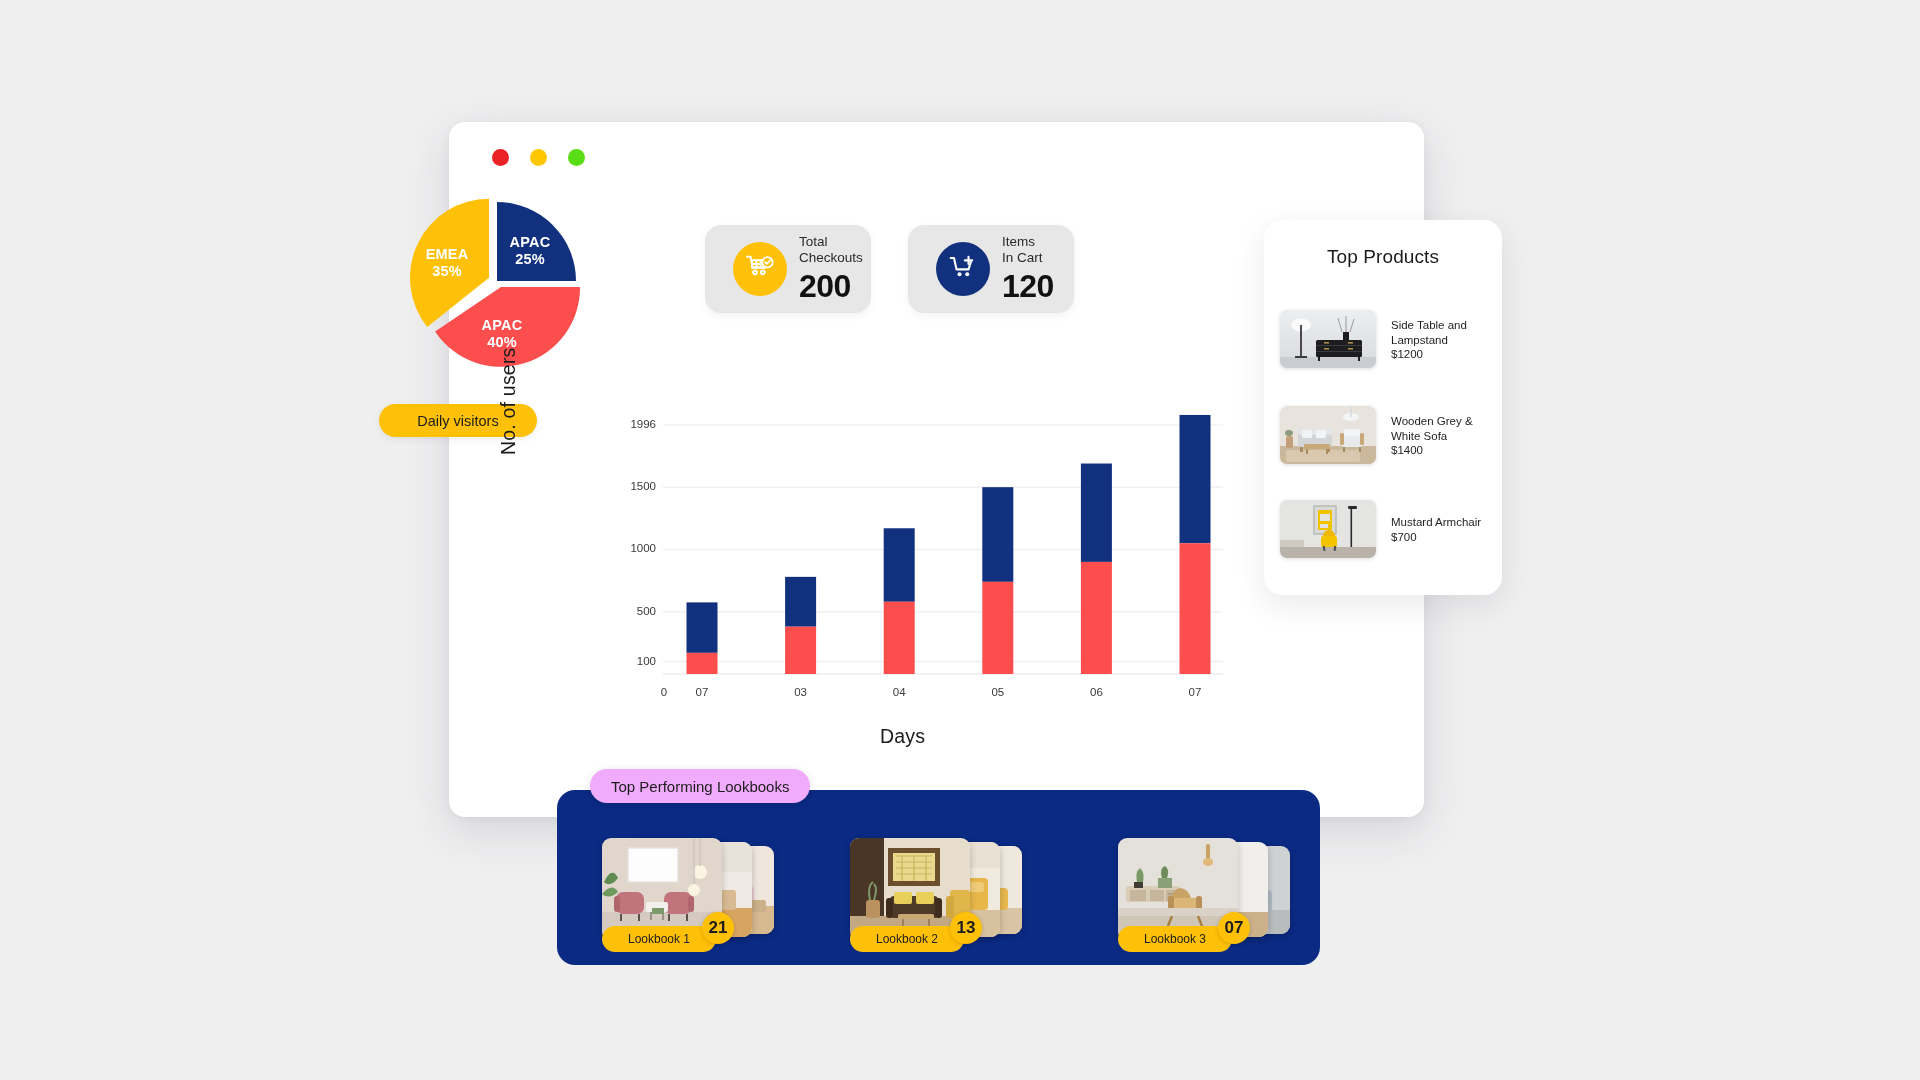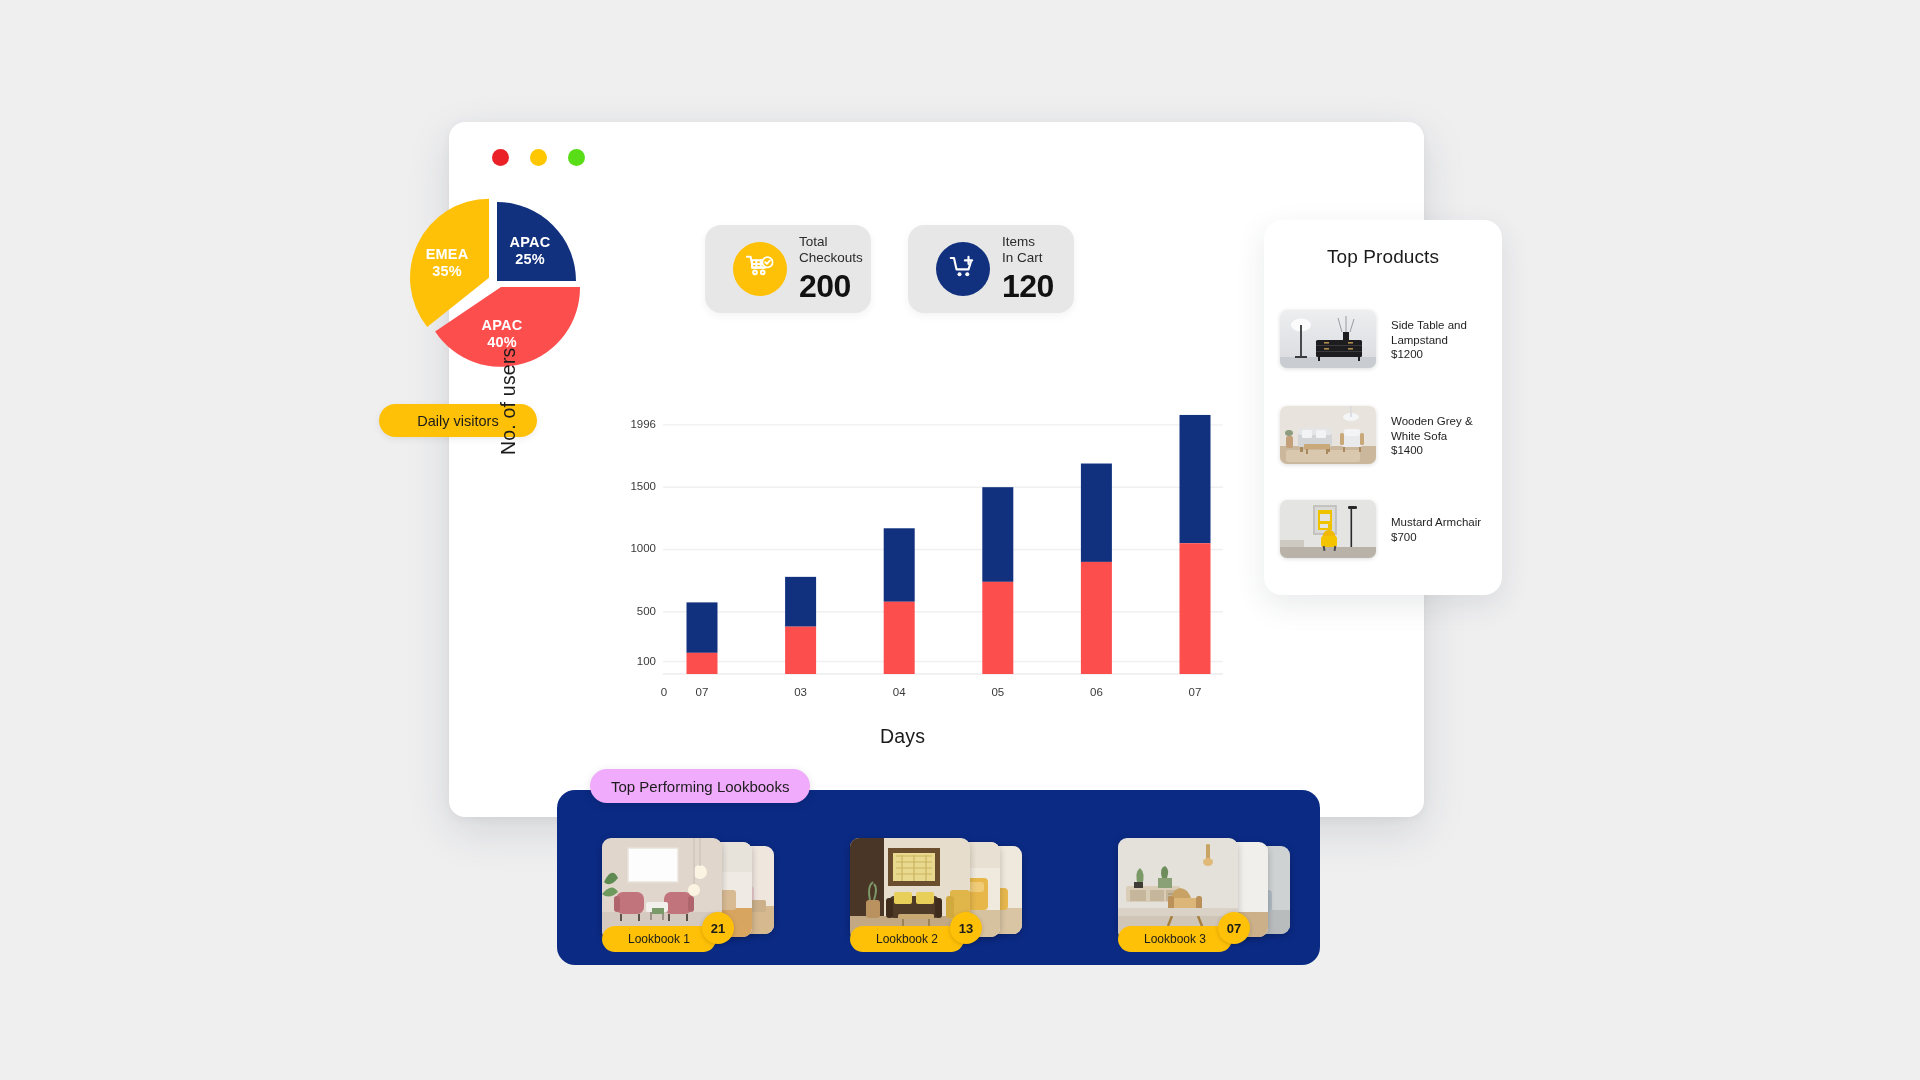--- a/index.html
+++ b/index.html
@@ -197,21 +197,21 @@
     display: flex; align-items: center; justify-content: center;
     font-size: 12px; color: #1c1c1c;
     z-index: 4;
   }
   .lb-badge {
     position: absolute; left: 100px; bottom: -2px;
     width: 32px; height: 32px;
     background: #ffc107;
     border-radius: 50%;
     display: flex; align-items: center; justify-content: center;
-    font-size: 13px; font-weight: bold; color: #1c1c1c;
+    font-size: 17px; font-weight: bold; color: #1c1c1c;
     z-index: 6;
     box-shadow: 0 1px 4px rgba(0,0,0,.18);
   }
 </style>
 </head>
 <body>
 
 <div id="window-card">
 
   <div id="traffic-lights">

